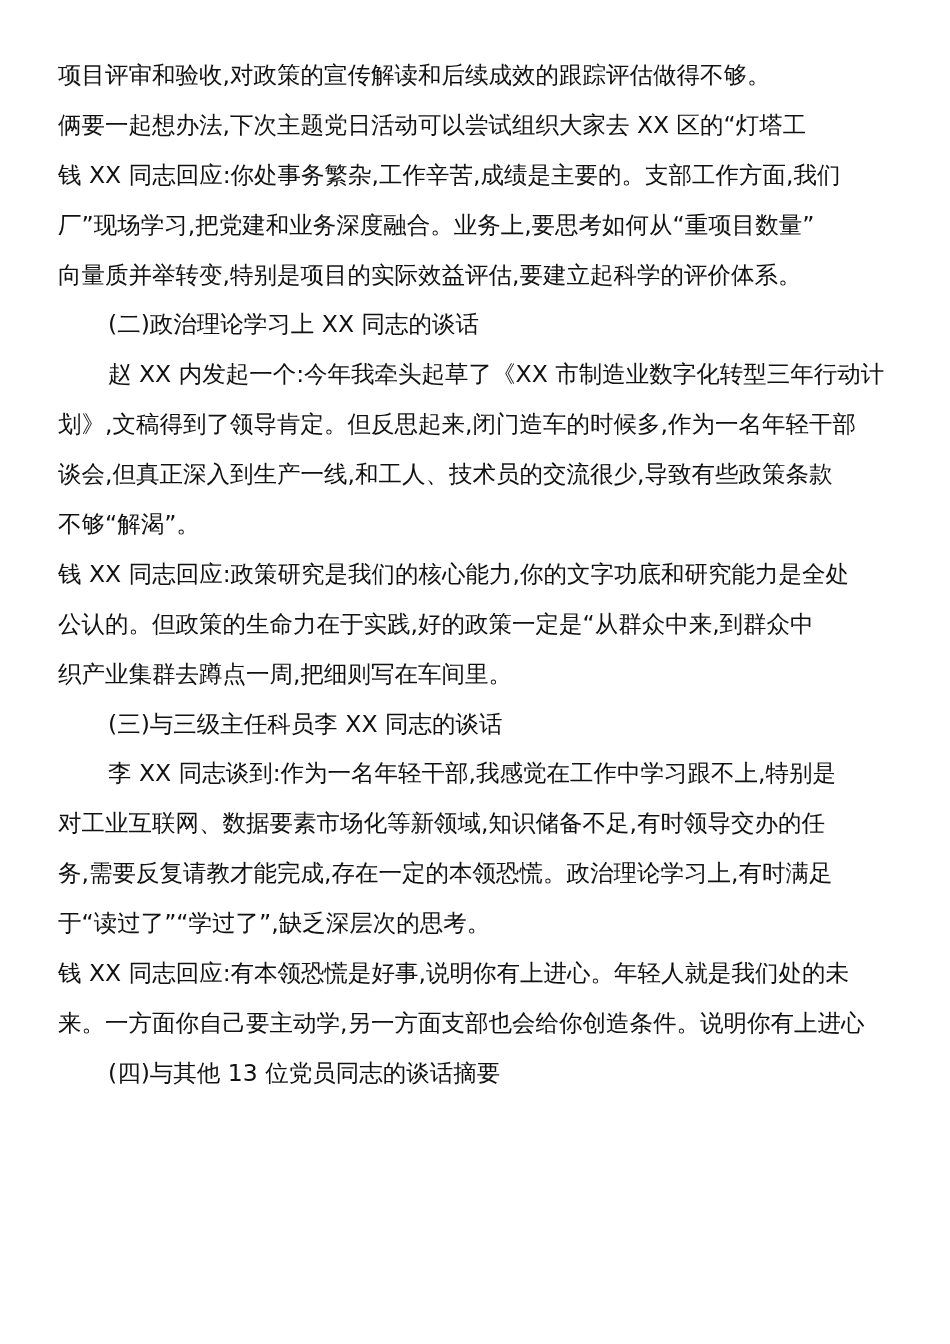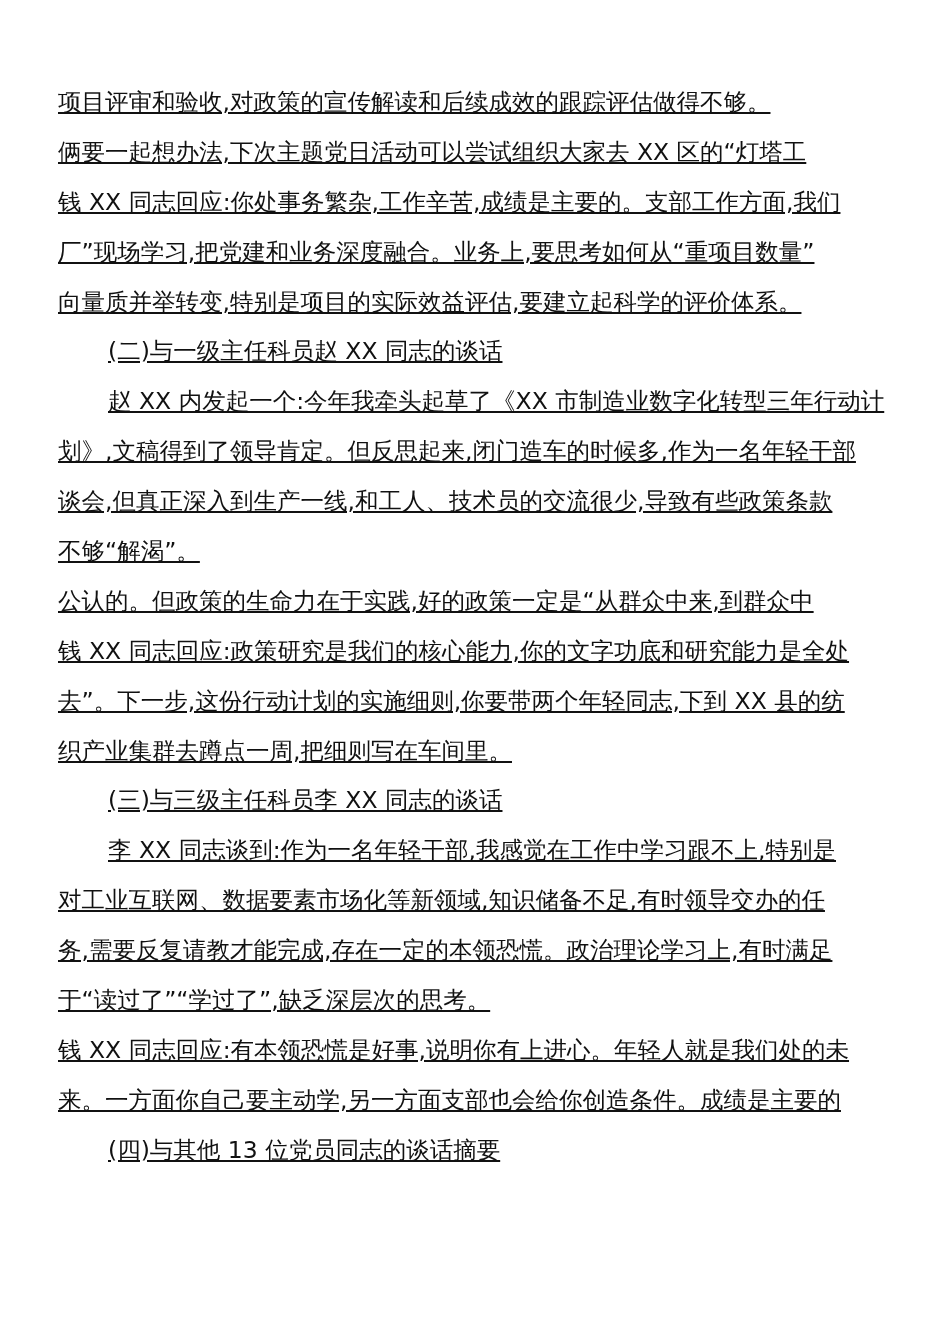--- a/index.html
+++ b/index.html
@@ -11,23 +11,22 @@
       width: 950px;
       height: 1344px;
       position: relative;
       overflow: hidden;
       font-family: "DejaVu Sans", "Liberation Sans", sans-serif;
       color: #111111;
     }
     .page {
       position: absolute;
       left: 58px;
-      top: 78px;
+      top: 51px;
       width: 836px;
-      text-decoration: underline;
     }
     .line {
       height: 49.9px;
       line-height: 49.9px;
       font-size: 23.5px;
       white-space: nowrap;
       letter-spacing: 0px;
     }
     .indent {
       padding-left: 50px;
@@ -46,50 +45,49 @@
   </div>
 
   <div class="paragraph">
     <div class="line">俩要一起想办法,下次主题党日活动可以尝试组织大家去 XX 区的“灯塔工</div>
     <div class="line">钱 XX 同志回应:你处事务繁杂,工作辛苦,成绩是主要的。支部工作方面,我们</div>
     <div class="line">厂”现场学习,把党建和业务深度融合。业务上,要思考如何从“重项目数量”</div>
     <div class="line">向量质并举转变,特别是项目的实际效益评估,要建立起科学的评价体系。</div>
   </div>
 
   <div class="paragraph">
-    <div class="line heading">(二)与一级主任科员赵 XX 同志的谈话</div>
+    <div class="line heading">(二)政治理论学习上 XX 同志的谈话</div>
   </div>
 
   <div class="paragraph">
     <div class="line indent">赵 XX 内发起一个:今年我牵头起草了《XX 市制造业数字化转型三年行动计</div>
     <div class="line">划》,文稿得到了领导肯定。但反思起来,闭门造车的时候多,作为一名年轻干部</div>
     <div class="line">谈会,但真正深入到生产一线,和工人、技术员的交流很少,导致有些政策条款</div>
     <div class="line">不够“解渴”。</div>
   </div>
 
   <div class="paragraph">
+    <div class="line">钱 XX 同志回应:政策研究是我们的核心能力,你的文字功底和研究能力是全处</div>
     <div class="line">公认的。但政策的生命力在于实践,好的政策一定是“从群众中来,到群众中</div>
-    <div class="line">钱 XX 同志回应:政策研究是我们的核心能力,你的文字功底和研究能力是全处</div>
-    <div class="line">去”。下一步,这份行动计划的实施细则,你要带两个年轻同志,下到 XX 县的纺</div>
     <div class="line">织产业集群去蹲点一周,把细则写在车间里。</div>
   </div>
 
   <div class="paragraph">
     <div class="line heading">(三)与三级主任科员李 XX 同志的谈话</div>
   </div>
 
   <div class="paragraph">
     <div class="line indent">李 XX 同志谈到:作为一名年轻干部,我感觉在工作中学习跟不上,特别是</div>
     <div class="line">对工业互联网、数据要素市场化等新领域,知识储备不足,有时领导交办的任</div>
     <div class="line">务,需要反复请教才能完成,存在一定的本领恐慌。政治理论学习上,有时满足</div>
     <div class="line">于“读过了”“学过了”,缺乏深层次的思考。</div>
   </div>
 
   <div class="paragraph">
     <div class="line">钱 XX 同志回应:有本领恐慌是好事,说明你有上进心。年轻人就是我们处的未</div>
-    <div class="line">来。一方面你自己要主动学,另一方面支部也会给你创造条件。成绩是主要的</div>
+    <div class="line">来。一方面你自己要主动学,另一方面支部也会给你创造条件。说明你有上进心</div>
   </div>
 
   <div class="paragraph">
     <div class="line heading">(四)与其他 13 位党员同志的谈话摘要</div>
   </div>
 
 </div>
 
 </body></html>

